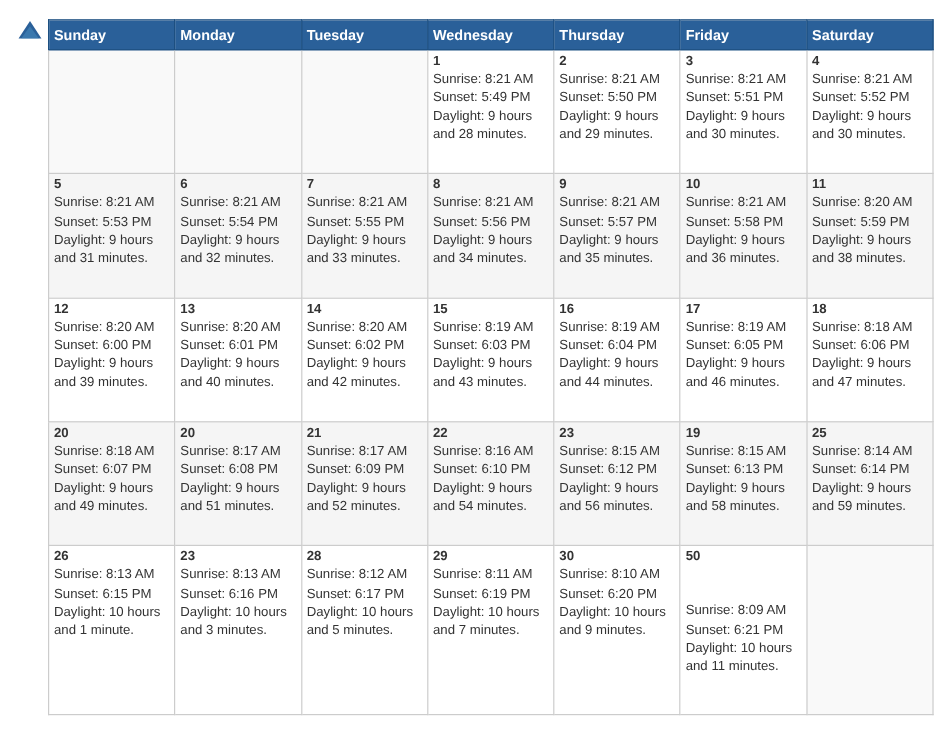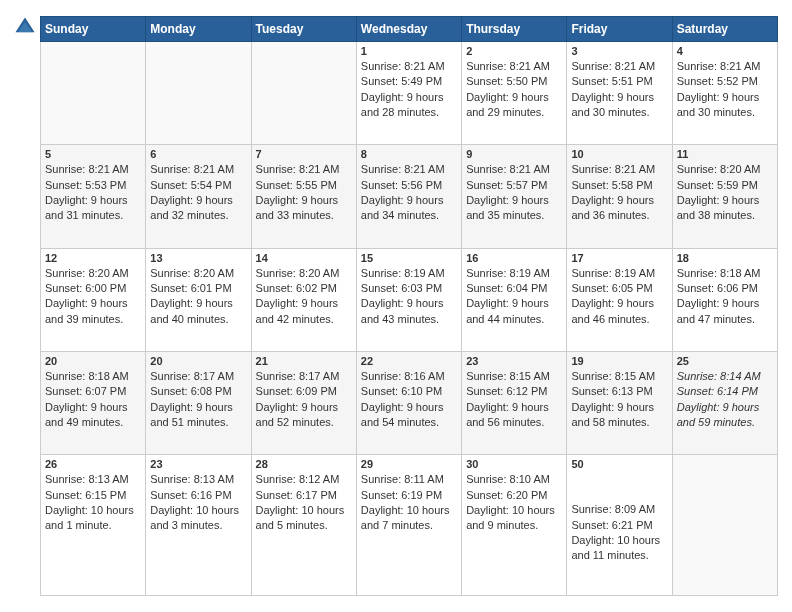--- a/index.html
+++ b/index.html
@@ -305,21 +305,21 @@
           </td>
           <td>
             <span class="day-number">19</span>
             <div class="day-info" style="white-space: pre-line;">Sunrise: 8:15 AM
 Sunset: 6:13 PM
 Daylight: 9 hours
 and 58 minutes.</div>
           </td>
           <td>
             <span class="day-number">25</span>
-            <div class="day-info" style="white-space: pre-line; font-style: italic;">Sunrise: 8:14 AM
+            <div class="day-info" style="white-space: pre-line;">Sunrise: 8:14 AM
 Sunset: 6:14 PM
 Daylight: 9 hours
 and 59 minutes.</div>
           </td>
         </tr>
         <tr>
           <td>
             <span class="day-number">26</span>
             <div class="day-info" style="white-space: pre-line;">Sunrise: 8:13 AM
 Sunset: 6:15 PM

